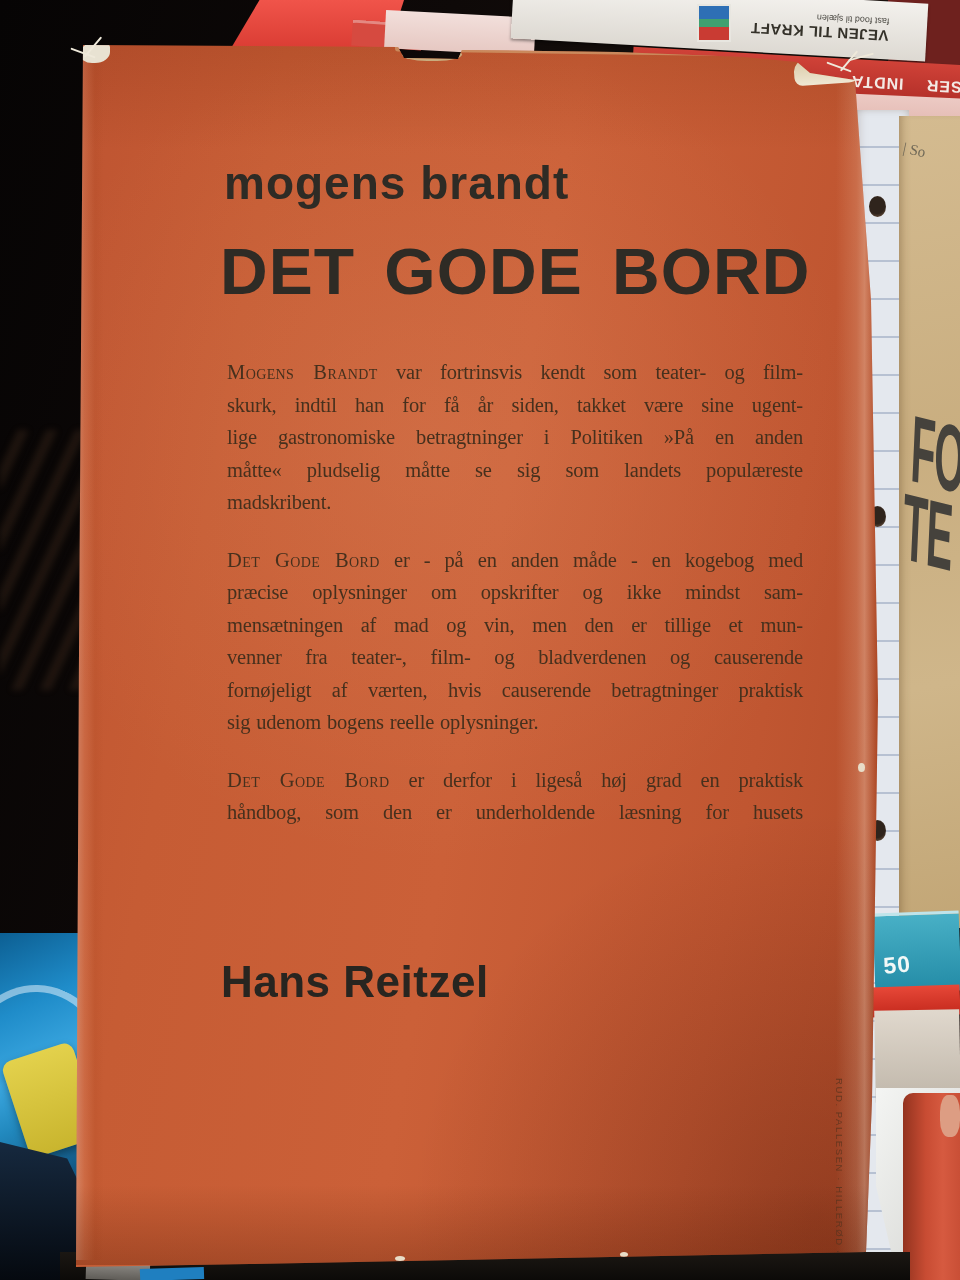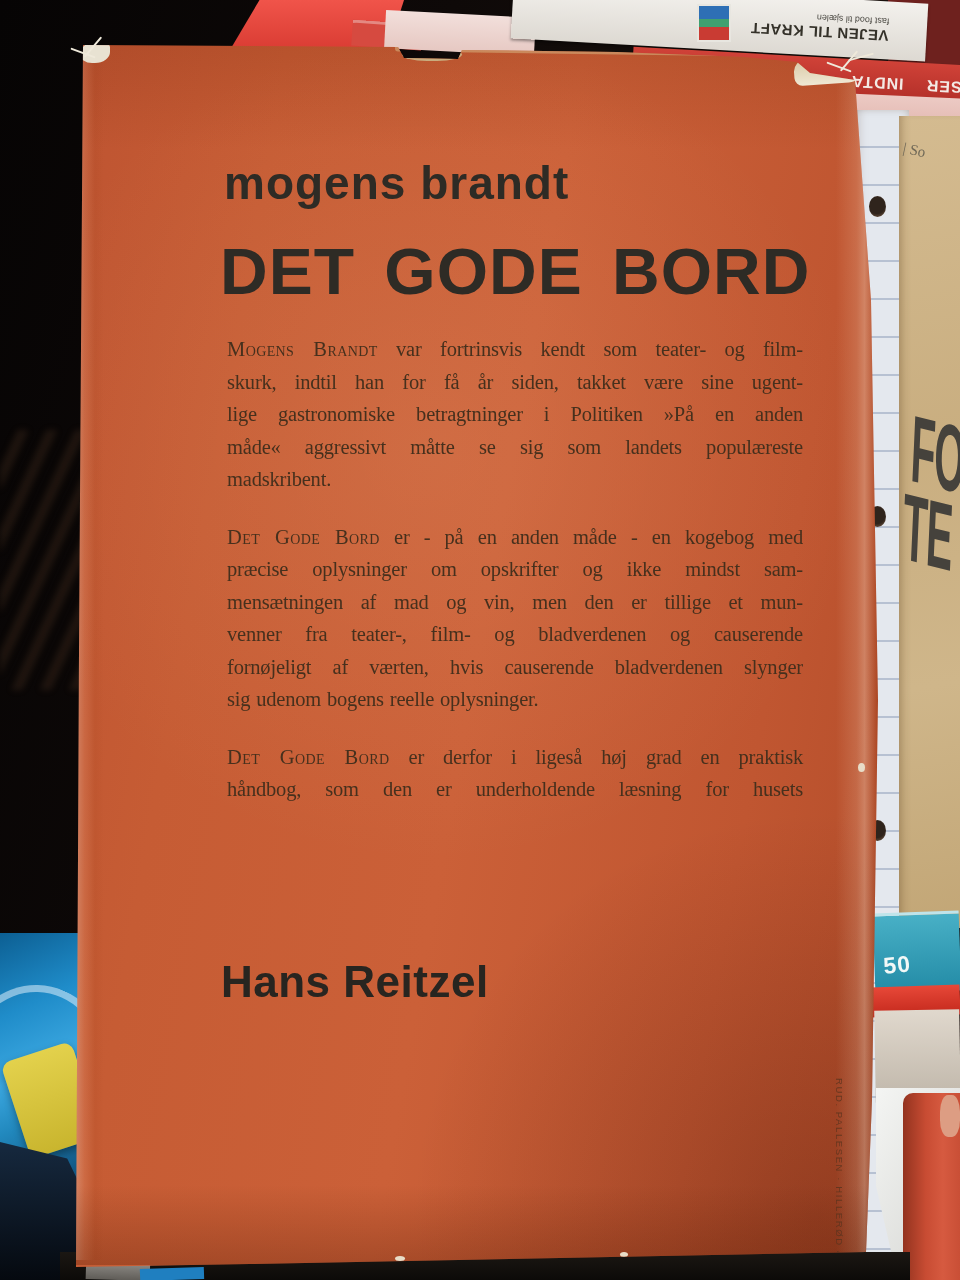--- a/index.html
+++ b/index.html
@@ -123,21 +123,21 @@
   .thread{width:2px;height:26px;background:#efe9da;border-radius:1px;}
   .t1{left:30px;top:10px;transform:rotate(40deg);}
   .t2{left:42px;top:6px;transform:rotate(75deg);}
   .t3{left:20px;top:16px;transform:rotate(110deg);}
 
   
   .author{left:224px;top:160px;font-weight:bold;font-size:46px;letter-spacing:1px;
       color:#2e2b25;line-height:1;}
   .title{left:220px;top:238px;font-weight:bold;font-size:66px;letter-spacing:1px;
       word-spacing:10px;color:#2e2b25;line-height:1;transform:scaleY(.98);}
-  .bodytext{left:227px;top:333px;width:576px;
+  .bodytext{left:227px;top:356px;width:576px;
       font-family:"Liberation Serif","DejaVu Serif",serif;
       font-size:20.5px;line-height:32.5px;color:#46301d;letter-spacing:-.2px;word-spacing:1px;}
   .para{position:relative;margin:0 0 25px 0;}
   .line{position:relative;text-align:justify;text-align-last:justify;}
   .endline{text-align-last:left;}
   .lead{position:static;font-variant:small-caps;letter-spacing:.4px;}
   .line span{position:static;}
   .publisher{left:221px;top:960px;font-weight:bold;font-size:44px;letter-spacing:.5px;
       color:#282520;line-height:1;}
   .printmark{left:834px;top:1078px;writing-mode:vertical-rl;font-size:9.5px;
@@ -214,29 +214,29 @@
     <div class="speck speck3"></div>
 
     <div class="author">mogens brandt</div>
     <div class="title">DET GODE BORD</div>
 
     <div class="bodytext">
       <div class="para">
         <div class="line"><span class="lead">Mogens Brandt</span><span> var fortrinsvis kendt som teater- og film-</span></div>
         <div class="line"><span>skurk, indtil han for få år siden, takket være sine ugent-</span></div>
         <div class="line"><span>lige gastronomiske betragtninger i Politiken »På en anden</span></div>
-        <div class="line"><span>måde« aggressivt måtte se sig som landets populæreste</span></div>
+        <div class="line"><span>måtte« pludselig måtte se sig som landets populæreste</span></div>
         <div class="line endline"><span>madskribent.</span></div>
       </div>
       <div class="para">
         <div class="line"><span class="lead">Det Gode Bord</span><span> er - på en anden måde - en kogebog med</span></div>
         <div class="line"><span>præcise oplysninger om opskrifter og ikke mindst sam-</span></div>
         <div class="line"><span>mensætningen af mad og vin, men den er tillige et mun-</span></div>
         <div class="line"><span>venner fra teater-, film- og bladverdenen og causerende</span></div>
-        <div class="line"><span>fornøjeligt af værten, hvis causerende bladverdenen slynger</span></div>
+        <div class="line"><span>fornøjeligt af værten, hvis causerende betragtninger praktisk</span></div>
         <div class="line endline"><span>sig udenom bogens reelle oplysninger.</span></div>
       </div>
       <div class="para">
         <div class="line"><span class="lead">Det Gode Bord</span><span> er derfor i ligeså høj grad en praktisk</span></div>
         <div class="line"><span>håndbog, som den er underholdende læsning for husets</span></div>
       </div>
     </div>
 
     <div class="publisher">Hans Reitzel</div>
     <div class="printmark">RUD. PALLESEN · HILLERØD 4704</div>

